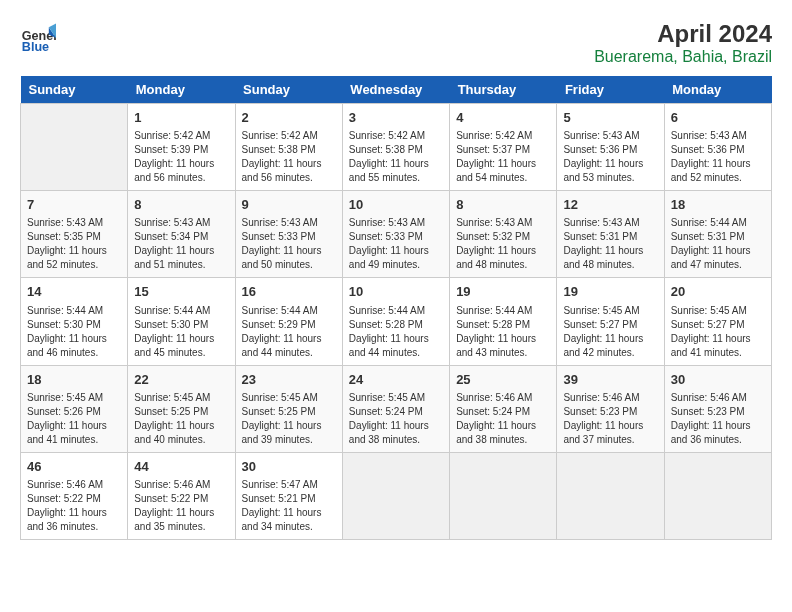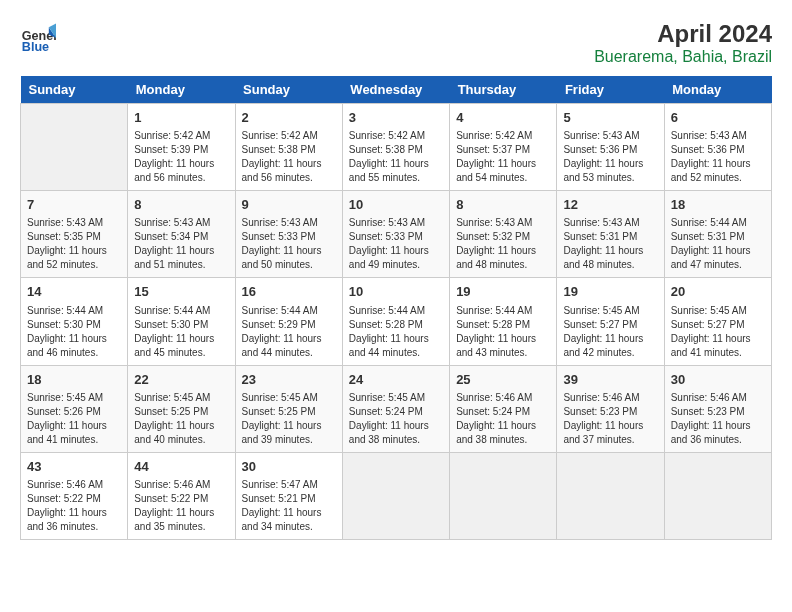--- a/index.html
+++ b/index.html
@@ -222,21 +222,21 @@
           <span class="day-num">39</span>
           <div class="day-info">Sunrise: 5:46 AM<br>Sunset: 5:23 PM<br>Daylight: 11 hours<br>and 37 minutes.</div>
         </td>
         <td>
           <span class="day-num">30</span>
           <div class="day-info">Sunrise: 5:46 AM<br>Sunset: 5:23 PM<br>Daylight: 11 hours<br>and 36 minutes.</div>
         </td>
       </tr>
       <tr>
         <td>
-          <span class="day-num">43</span>
+          <span class="day-num">46</span>
           <div class="day-info">Sunrise: 5:46 AM<br>Sunset: 5:22 PM<br>Daylight: 11 hours<br>and 36 minutes.</div>
         </td>
         <td>
           <span class="day-num">44</span>
           <div class="day-info">Sunrise: 5:46 AM<br>Sunset: 5:22 PM<br>Daylight: 11 hours<br>and 35 minutes.</div>
         </td>
         <td>
           <span class="day-num">30</span>
           <div class="day-info">Sunrise: 5:47 AM<br>Sunset: 5:21 PM<br>Daylight: 11 hours<br>and 34 minutes.</div>
         </td>

